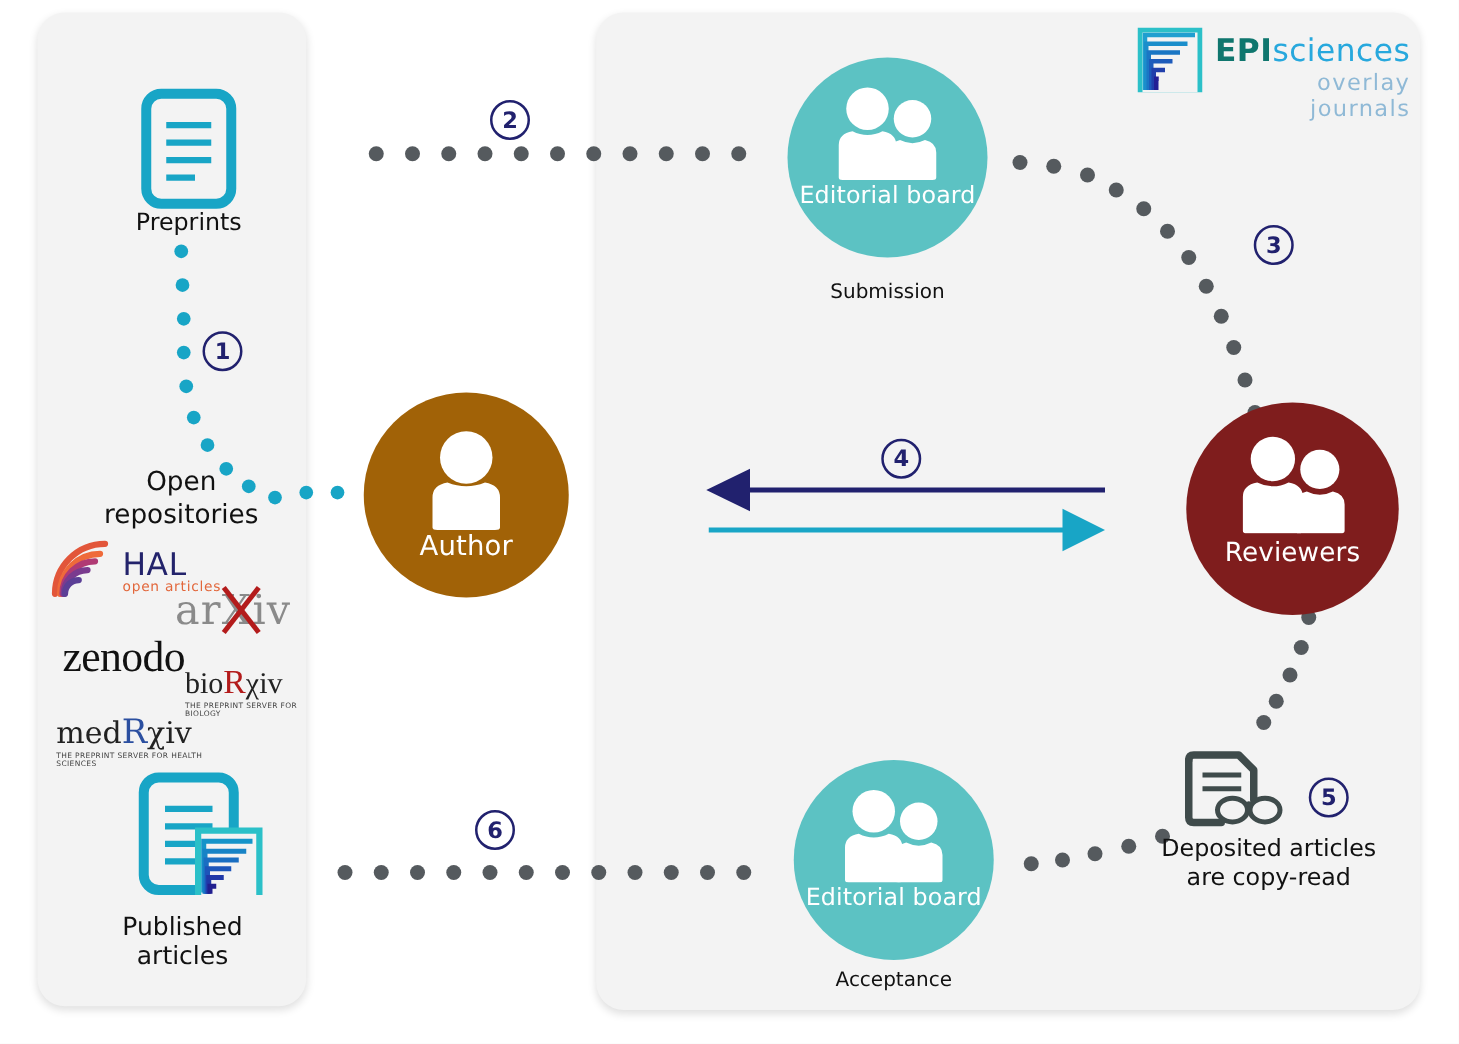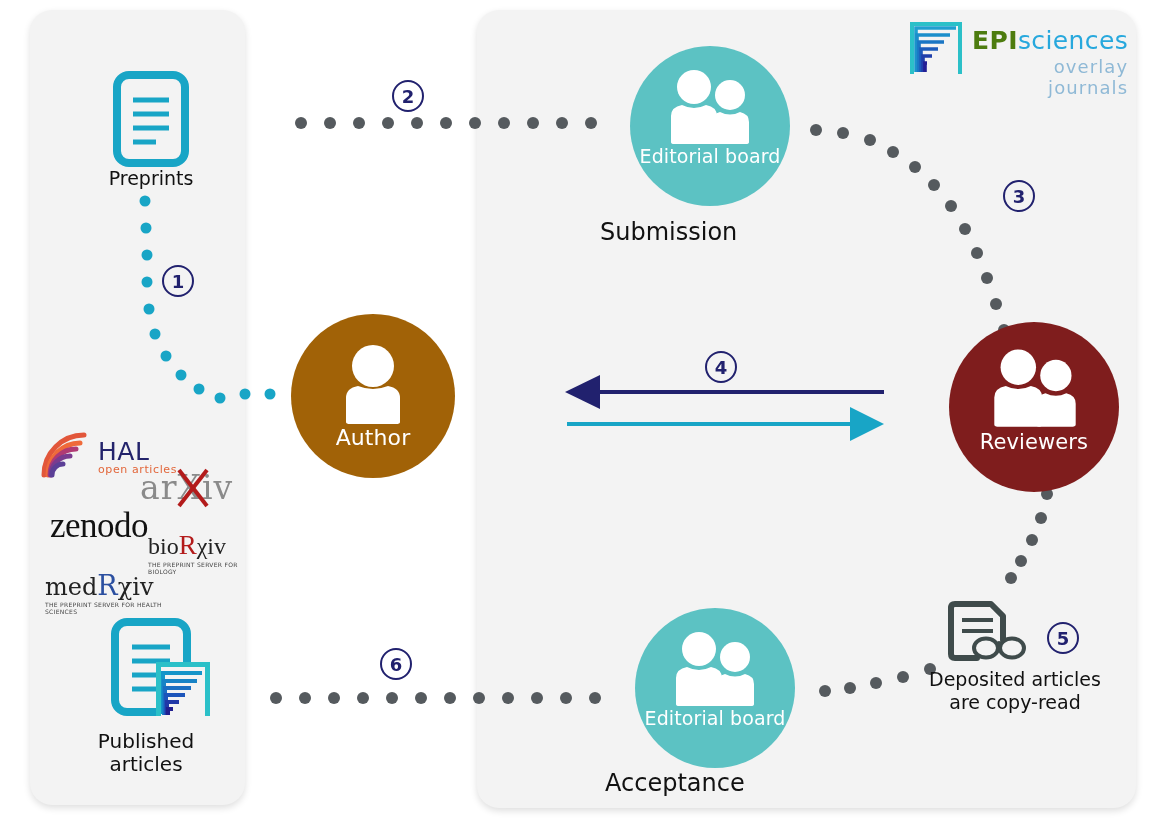--- a/index.html
+++ b/index.html
@@ -37,21 +37,22 @@
     width:100%;
     text-align:center;
     font-size:19px;
     line-height:21px;
     color:#ffffff;
     letter-spacing:.1px;
   }
 
   .undercap{
     position:absolute;
-    font-size:24px;
+    text-align:center;
+    font-size:16px;
     color:#111111;
     line-height:23px;
     white-space:pre-line;
   }
   .blacklabel{
     position:absolute;
     text-align:center;
     font-size:19px;
     color:#111111;
     line-height:23px;
@@ -70,21 +71,21 @@
     background:transparent;
     box-sizing:border-box;
   }
 
   svg.ovl{position:absolute;left:0;top:0;width:1167px;height:835px;overflow:visible;pointer-events:none;}
 
   
   #epilogo{position:absolute;left:910px;top:22px;width:200px;height:56px;}
   #epilogo .mark{position:absolute;left:0;top:0;width:52px;height:52px;}
   #epilogo .txt{position:absolute;left:62px;top:4px;}
-  #epilogo .t1{font-size:25px;font-weight:bold;color:#4d7c0f;letter-spacing:.4px;text-align:center;}
+  #epilogo .t1{font-size:25px;font-weight:bold;color:#0f766e;letter-spacing:.4px;text-align:center;}
   #epilogo .t2{font-size:25px;color:#27a8dd;letter-spacing:.4px;}
   #epilogo .t3{font-size:18px;color:#8fb9d6;letter-spacing:1.1px;margin-top:1px;}
 
   .repo{position:absolute;}
 
   .hal-word{font-family:"DejaVu Sans","Liberation Sans",sans-serif;font-weight:normal;font-size:25px;color:#23236b;letter-spacing:.5px;}
   .hal-sub{font-family:"DejaVu Sans","Liberation Sans",sans-serif;font-size:11px;color:#e2663a;letter-spacing:.6px;}
   .arxiv{font-family:"DejaVu Serif","Liberation Serif",serif;font-size:33px;color:#8a8a8a;letter-spacing:1px;}
   .zenodo{font-family:Liberation Serif, serif;font-size:35px;color:#111;letter-spacing:-.5px;}
   .biorxiv{font-family:Liberation Serif, serif;font-size:24px;color:#222;}
@@ -204,20 +205,22 @@
       <line x1="21" y1="30" x2="57" y2="30" stroke="#18a5c6" stroke-width="5"></line>
       <line x1="21" y1="44" x2="57" y2="44" stroke="#18a5c6" stroke-width="5"></line>
       <line x1="21" y1="58" x2="57" y2="58" stroke="#18a5c6" stroke-width="5"></line>
       <line x1="21" y1="72" x2="44" y2="72" stroke="#18a5c6" stroke-width="5"></line>
     </svg>
   </div>
   <div class="blacklabel" style="left:62px;top:167px;width:178px;">Preprints</div>
 
   <div class="numcircle" style="left:162px;top:265px;">1</div>
 
+  <div class="blacklabel" style="left:45px;top:372px;width:200px;font-size:21px;line-height:26px;">Open
+repositories</div>
 
   <div class="repo" style="left:40px;top:431px;width:50px;height:48px;">
     <svg width="50" height="48" viewBox="0 0 50 48">
       <g fill="none" stroke-width="5" stroke-linecap="round">
         <path d="M4 44 A40 40 0 0 1 44 4" stroke="#e2563a"></path>
         <path d="M4 44 A32 32 0 0 1 36 12" stroke="#ef6a3a" transform="translate(4,0)"></path>
         <path d="M4 44 A26 26 0 0 1 30 18" stroke="#b03a74" transform="translate(6,0)"></path>
         <path d="M4 44 A19 19 0 0 1 23 25" stroke="#7a3b8f" transform="translate(7,0)"></path>
         <path d="M4 44 A11 11 0 0 1 15 33" stroke="#5b3f96" transform="translate(8,0)"></path>
       </g>

